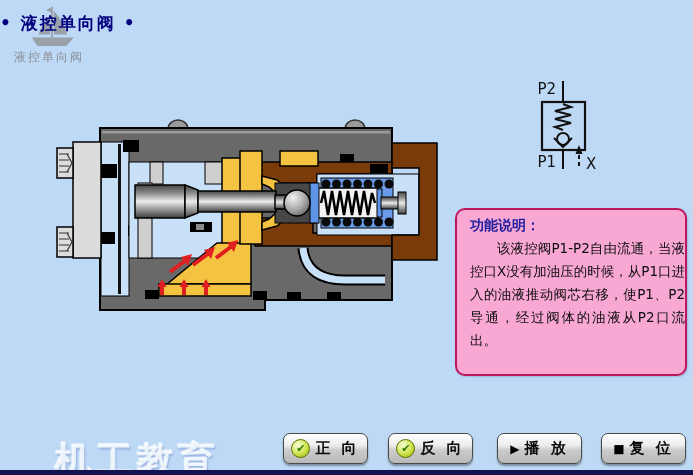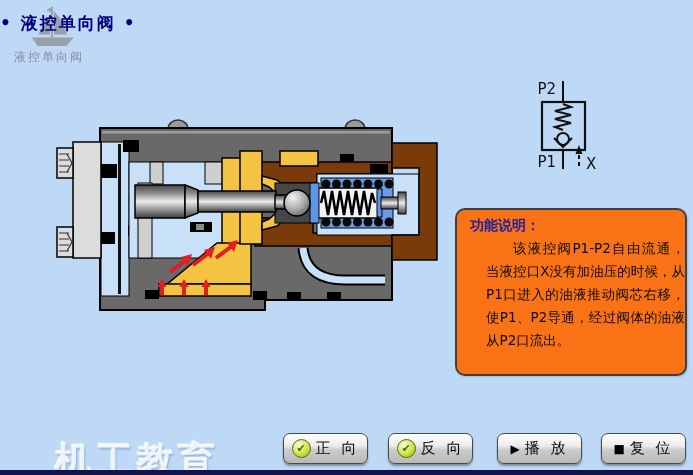--- a/index.html
+++ b/index.html
@@ -21,48 +21,47 @@
     color:#00007E; font-size:17px; font-weight:bold; letter-spacing:2px;
   }
   
   .valve { position:absolute; left:55px; top:88px; }
   
   .symbol { position:absolute; left:498px; top:78px; }
   .symbol text { font-family:"DejaVu Sans","Liberation Sans",sans-serif; font-size:15px; fill:#111; }
   
   .panel {
     position:absolute; left:455px; top:208px; width:232px; height:168px;
-    background:#f97316; border:2px solid #404040; border-radius:10px;
+    background:#f9a8d4; border:2px solid #be185d; border-radius:10px;
     box-sizing:border-box; padding:7px 0 6px 13px;
     box-shadow:1px 1px 2px rgba(90,120,170,0.35);
   }
   .panel-title { color:#2020A0; font-weight:bold; font-size:14px; margin-bottom:2px; }
   .panel-body {
     color:#0c0c0c; font-size:13.5px; line-height:23px; text-indent:2em;
     text-align:justify;
-    margin-left:16px;
   }
   
   .watermark {
     position:absolute; left:55px; top:419px;
     font-size:37px; font-weight:bold; letter-spacing:4px;
     color:rgba(248,252,255,0.82);
     text-shadow:1px 2px 2px rgba(120,150,205,0.55), -1px -1px 1px rgba(255,255,255,0.8);
     margin-top:17px;
   }
   
   .btn {
     position:absolute; top:433px; width:85px; height:31px;
     display:flex; align-items:center; justify-content:center; gap:5px;
     background:linear-gradient(180deg,#ffffff 0%,#ececec 40%,#cbcbcb 55%,#b9b9b9 100%);
     border:1px solid #4a4a4a; border-radius:7px;
     box-shadow:0 2px 2px rgba(0,0,0,0.35), inset 0 1px 0 #ffffff;
     cursor:pointer; box-sizing:border-box;
   }
-  .btn .lbl { font-size:15px; font-weight:normal; color:#0a0a0a; letter-spacing:3px; white-space:nowrap;text-align:center; }
+  .btn .lbl { font-size:15px; font-weight:bold; color:#0a0a0a; letter-spacing:3px; white-space:nowrap;text-align:center; }
   .icon-check {
     width:17px; height:17px; border-radius:50%; flex:0 0 auto;
     background:radial-gradient(circle at 35% 30%, #f6ffd8, #cfe34a 55%, #93ad0a);
     border:1px solid #5f7000;
     display:flex; align-items:center; justify-content:center;
     font-size:11px; font-weight:bold; color:#2e7d00; line-height:1;
   }
   .icon-play, .icon-stop { font-size:12px; color:#000; line-height:1; flex:0 0 auto; }
   .bottom-edge { position:absolute; left:0; bottom:0; width:100%; height:5px; background:#12124f; }
 </style>

